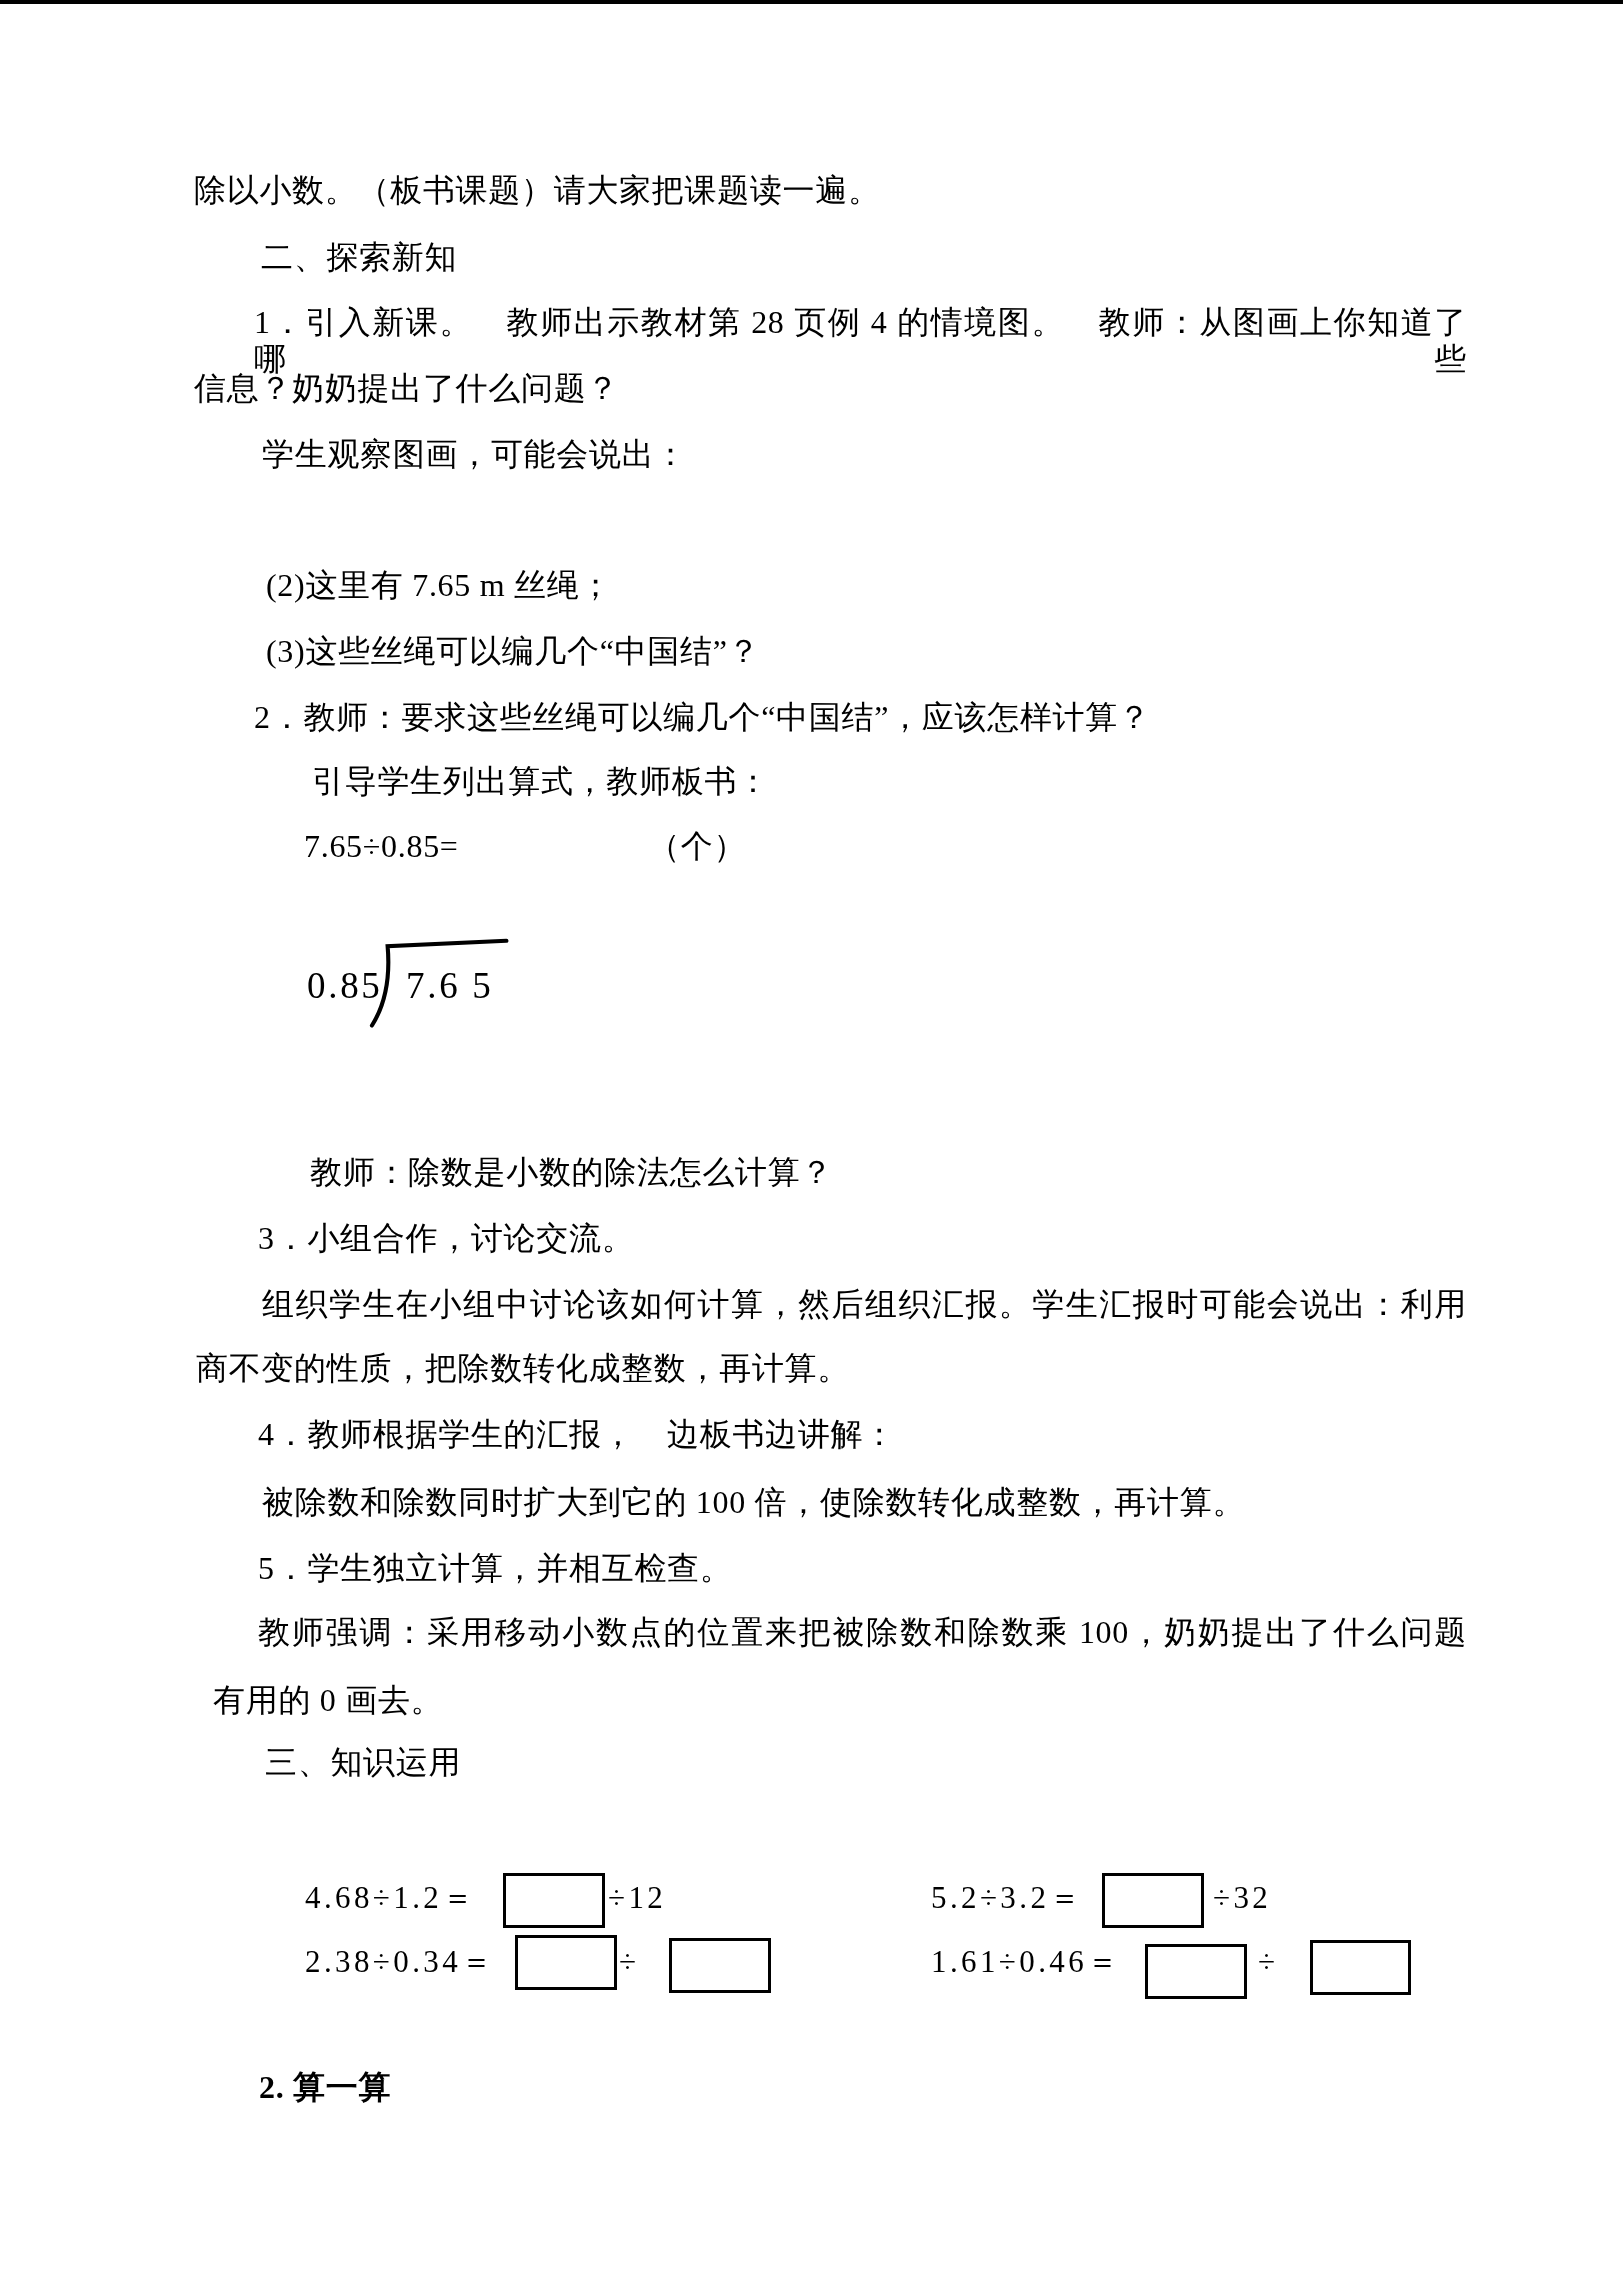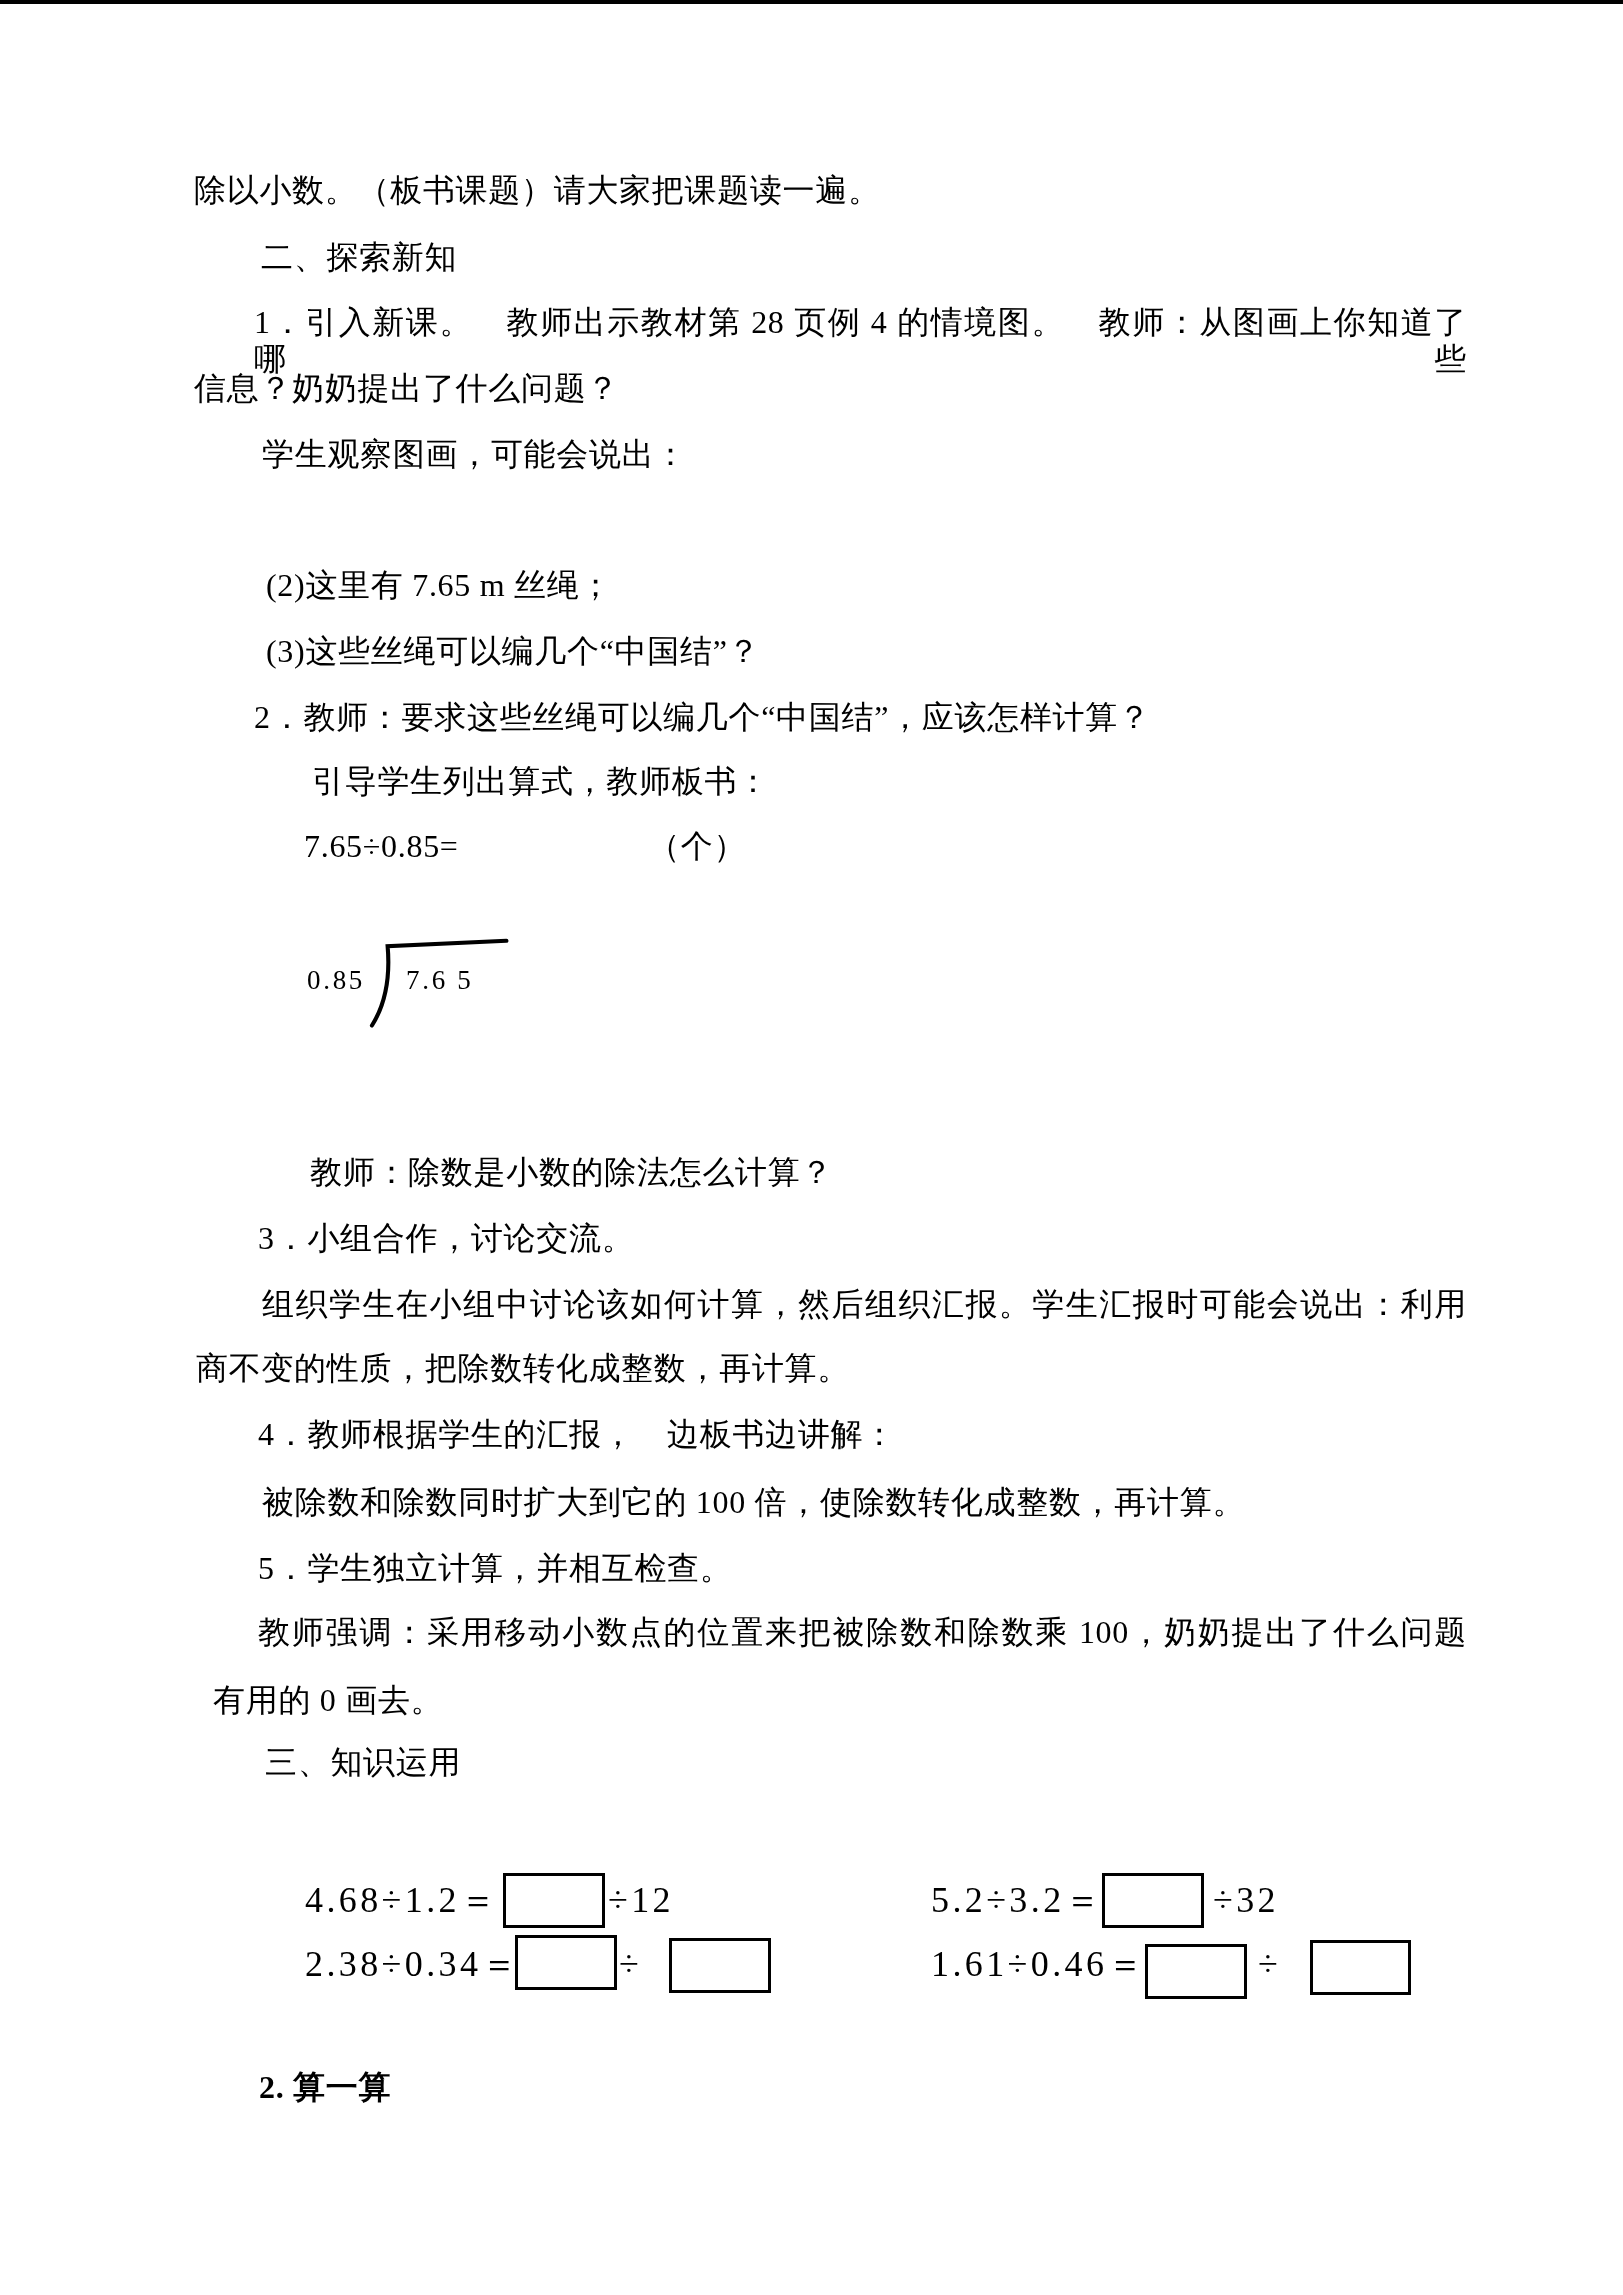--- a/index.html
+++ b/index.html
@@ -27,34 +27,34 @@
     letter-spacing:0.7px;
   }
   .just{
     white-space:normal;
     text-align:justify;
     text-align-last:justify;
   }
   .bold{font-weight:bold;}
   .eq{
     position:absolute;
-    font-size:36px;
+    font-size:31px;
     line-height:1;
     letter-spacing:3.4px;
     white-space:pre;
   }
   .answer-box{
     position:absolute;
     box-sizing:border-box;
     border:3.4px solid #000000;
     background:#ffffff;
   }
   .div-num{
     position:absolute;
-    font-size:27px;
+    font-size:37px;
     line-height:1;
     letter-spacing:2.7px;
     white-space:pre;
   }
   .bracket-svg{position:absolute;}
 </style>
 </head>
 <body>
 
 <div class="page">

